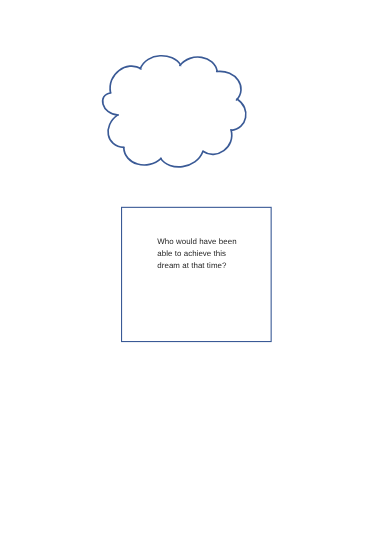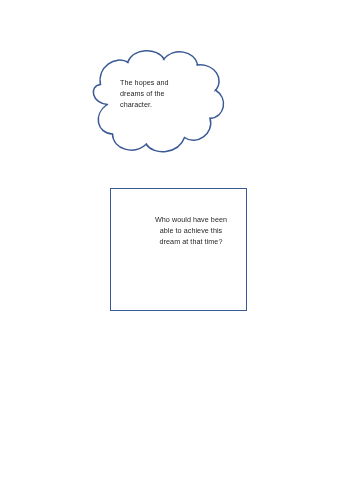--- a/index.html
+++ b/index.html
@@ -77,21 +77,20 @@
     width: 137px;
     height: 123px;
     box-sizing: border-box;
     border: 1.6px solid #3A5A96;
     background: #ffffff;
   }
   #rect-text {
     left: 33px;
     top: 26px;
     width: 96px;
-    text-align: center;
   }
 
   
   #tri-shape {
     left: 84px;
     top: 340px;
     width: 204px;
     height: 138px;
   }
   #tri-text {
@@ -131,23 +130,20 @@
 
         <path d="M106.5 95.5 C100.5 112 76 114 68 102"></path>
 
         <path d="M68.5 102 C56 113.5 35 107.5 34.5 92"></path>
 
         <path d="M34.5 92 C18.5 91 15 72.5 29 62.5"></path>
 
         <path d="M29.5 62.5 C14 61.5 10.5 44 22.5 42.5"></path>
       </g>
     </svg>
-    <div class="shape-text" id="cloud-text">The hopes and
-dreams of the
-character.</div>
   </div>
 
   <div class="shape" id="rect-shape">
     <div id="rect-border"></div>
     <div class="shape-text" id="rect-text">Who would have been
 able to achieve this
 dream at that time?</div>
   </div>
 
 

